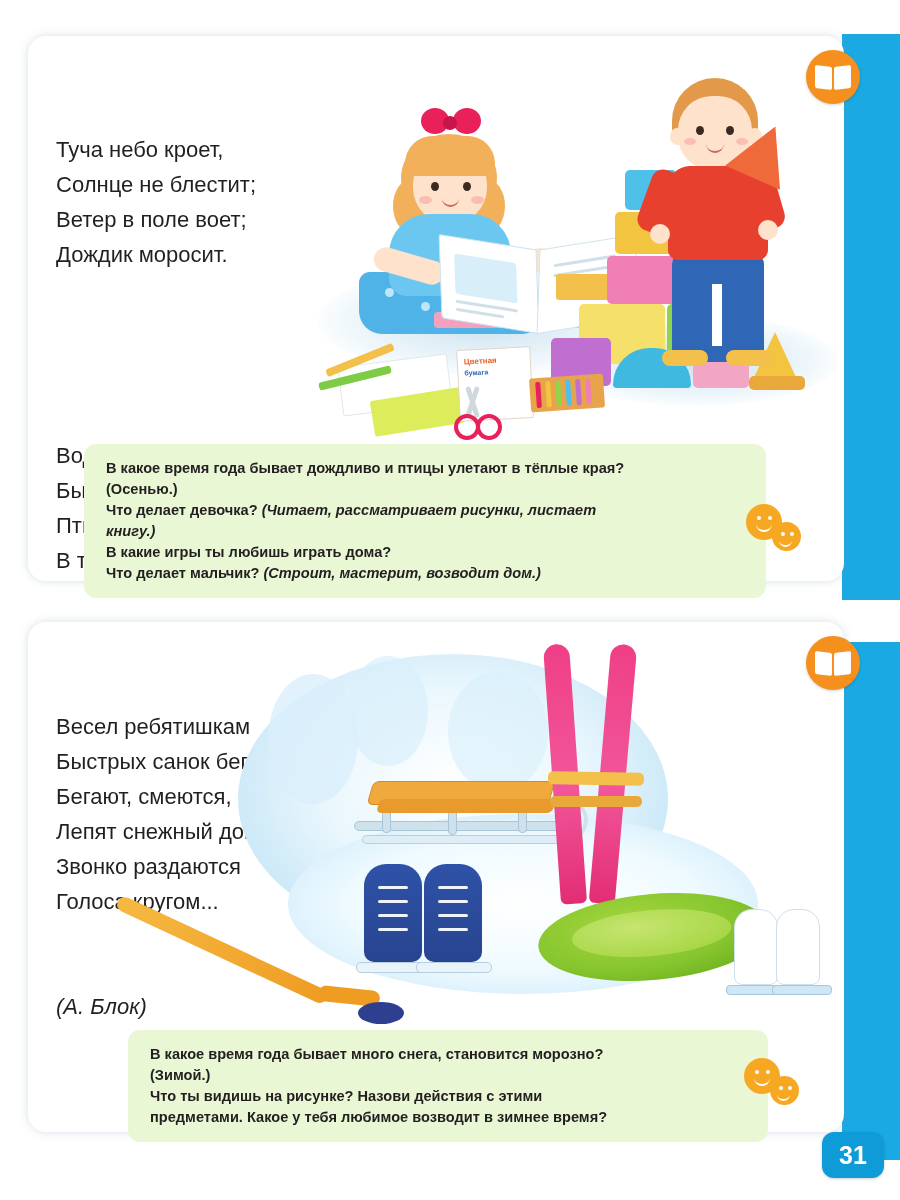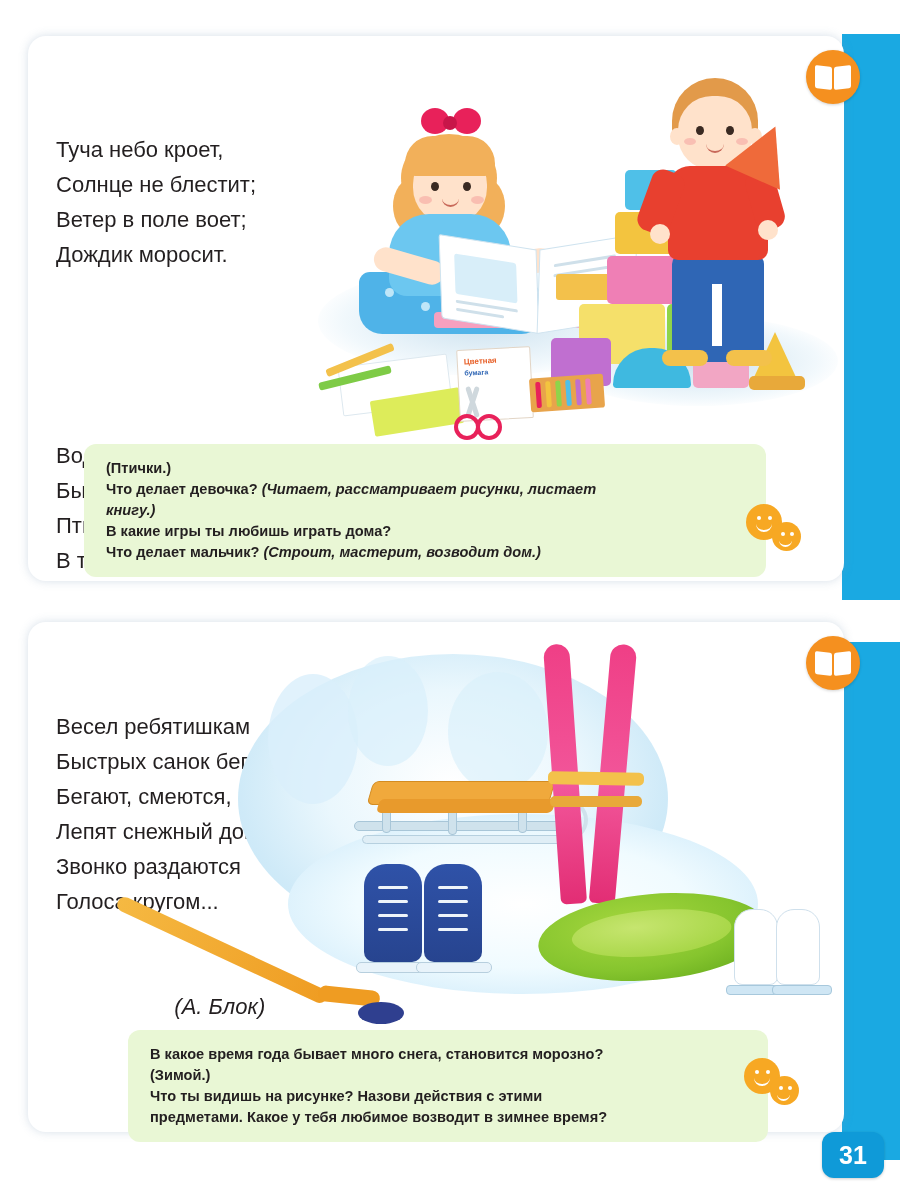--- a/index.html
+++ b/index.html
@@ -69,21 +69,21 @@
   
   .poem {
     position: absolute;
     font-size: 22px;
     line-height: 35px;
     color: #231f20;
     white-space: pre-wrap;
   }
   .poem .stanza { margin: 0; }
   .poem .gap { height: 26px; }
-  .poem .author { font-style: italic; text-align: right; }
+  .poem .author { font-style: italic; }
 
   .poem-1 { left: 28px; top: 26px; }
   .poem-2 { left: 28px; top: 17px; }
 
   
   .qbox {
     position: absolute;
     border-radius: 12px;
     background: #e9f7d5;
     box-sizing: border-box;
@@ -673,21 +673,22 @@
         <div class="scissors">
           <div class="sc-blade a"></div>
           <div class="sc-blade b"></div>
           <div class="sc-ring l"></div>
           <div class="sc-ring r"></div>
         </div>
       </div>
     </div>
 
     <div class="qbox qbox-1">
-      <p class="qline ans">(Птички.)</p>
+      <p class="qline">В какое время года бывает дождливо и птицы улетают в тёплые края?</p>
+      <p class="qline ans">(Осенью.)</p>
       <p class="qline"><span>Что делает девочка? </span><span class="ans">(Читает, рассматривает рисунки, листает книгу.)</span></p>
       <p class="qline">В какие игры ты любишь играть дома?</p>
       <p class="qline"><span>Что делает мальчик? </span><span class="ans">(Строит, мастерит, возводит дом.)</span></p>
     </div>
 
     <div class="smiley-group" style="left:718px; top:468px;">
       <div class="smiley big">
         <span class="sm-eye" style="left:11px; top:12px;"></span>
         <span class="sm-eye" style="left:22px; top:12px;"></span>
         <span class="sm-mouth" style="left:10px; top:18px;"></span>

